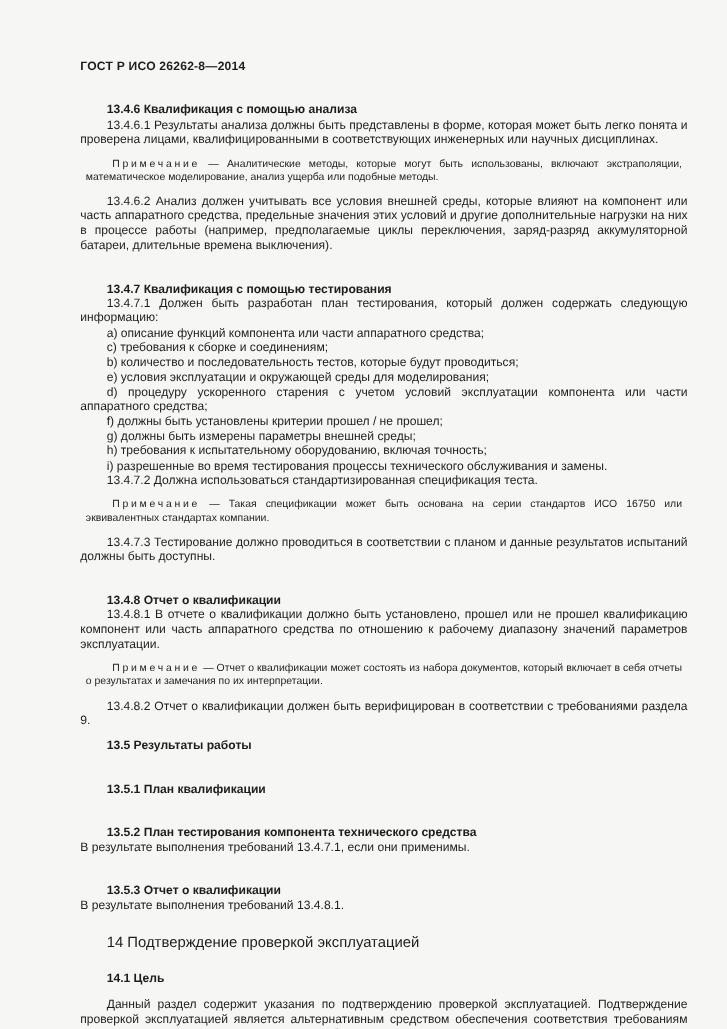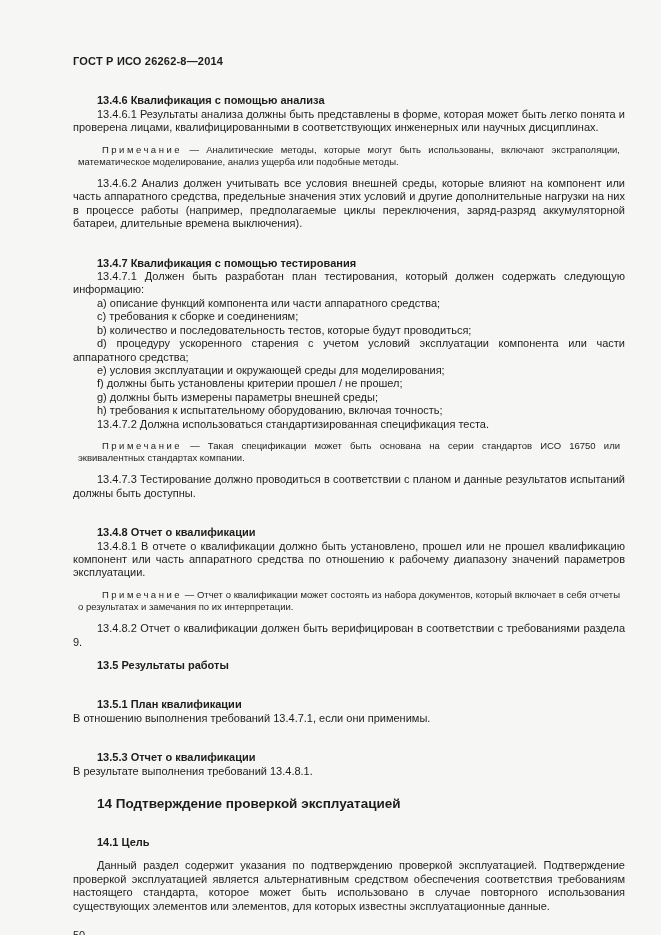--- a/index.html
+++ b/index.html
@@ -33,25 +33,25 @@
     font-weight: bold;
     text-indent: 24px;
     margin-top: 26px;
   }
   .h35 {
     font-weight: bold;
     text-indent: 24px;
     margin: 10px 0;
   }
   .h2 {
-    font-weight: bold;
+    font-weight: normal;
     font-size: 13.5px;
     line-height: 17px;
     text-indent: 24px;
-    margin: 17px 0 24px 0;
+    margin: 17px 0 19px 0;
   }
   .para {
     text-align: justify;
     text-indent: 24px;
   }
   .plain {
     text-align: left;
   }
   .note {
     font-size: 9.5px;
@@ -76,35 +76,37 @@
   <div>
       <div class="blk h3">13.4.6 Квалификация с помощью анализа</div>
       <div class="blk para">13.4.6.1 Результаты анализа должны быть представлены в форме, которая может быть легко понята и проверена лицами, квалифицированными в соответствующих инженерных или научных дисциплинах.</div>
       <div class="blk note"><span class="note-label">Примечание</span>  —  Аналитические методы, которые могут быть использованы, включают экстраполяции, математическое моделирование, анализ ущерба или подобные методы.</div>
       <div class="blk para">13.4.6.2 Анализ должен учитывать все условия внешней среды, которые влияют на компонент или часть аппаратного средства, предельные значения этих условий и другие дополнительные нагрузки на них в процессе работы (например, предполагаемые циклы переключения, заряд-разряд аккумуляторной батареи, длительные времена выключения).</div>
       <div class="blk h3">13.4.7 Квалификация с помощью тестирования</div>
       <div class="blk para">13.4.7.1 Должен быть разработан план тестирования, который должен содержать следующую информацию:</div>
       <div class="blk para">a) описание функций компонента или части аппаратного средства;</div>
       <div class="blk para">c) требования к сборке и соединениям;</div>
       <div class="blk para">b) количество и последовательность тестов, которые будут проводиться;</div>
+      <div class="blk para">e) условия эксплуатации и окружающей среды для моделирования;</div>
       <div class="blk para">d) процедуру ускоренного старения с учетом условий эксплуатации компонента или части аппаратного средства;</div>
-      <div class="blk para">e) условия эксплуатации и окружающей среды для моделирования;</div>
       <div class="blk para">f) должны быть установлены критерии прошел / не прошел;</div>
       <div class="blk para">g) должны быть измерены параметры внешней среды;</div>
       <div class="blk para">h) требования к испытательному оборудованию, включая точность;</div>
+      <div class="blk para">i) разрешенные во время тестирования процессы технического обслуживания и замены.</div>
       <div class="blk para">13.4.7.2 Должна использоваться стандартизированная спецификация теста.</div>
       <div class="blk note"><span class="note-label">Примечание</span>  —  Такая спецификации может быть основана на серии стандартов ИСО 16750 или эквивалентных стандартах компании.</div>
       <div class="blk para">13.4.7.3 Тестирование должно проводиться в соответствии с планом и данные результатов испытаний должны быть доступны.</div>
       <div class="blk h3">13.4.8 Отчет о квалификации</div>
       <div class="blk para">13.4.8.1 В отчете о квалификации должно быть установлено, прошел или не прошел квалификацию компонент или часть аппаратного средства по отношению к рабочему диапазону значений параметров эксплуатации.</div>
       <div class="blk note"><span class="note-label">Примечание</span>  —  Отчет о квалификации может состоять из набора документов, который включает в себя отчеты о результатах и замечания по их интерпретации.</div>
       <div class="blk para">13.4.8.2 Отчет о квалификации должен быть верифицирован в соответствии с требованиями раздела 9.</div>
       <div class="blk h35">13.5 Результаты работы</div>
       <div class="blk h3">13.5.1 План квалификации</div>
-      <div class="blk plain">В отношению выполнения требований 13.4.7.1, если они применимы.</div>
+      <div class="blk h3">13.5.2 План тестирования компонента технического средства</div>
+      <div class="blk plain">В результате выполнения требований 13.4.7.1, если они применимы.</div>
       <div class="blk h3">13.5.3 Отчет о квалификации</div>
       <div class="blk plain">В результате выполнения требований 13.4.8.1.</div>
       <div class="blk h2">14 Подтверждение проверкой эксплуатацией</div>
       <div class="blk h35">14.1 Цель</div>
       <div class="blk para">Данный раздел содержит указания по подтверждению проверкой эксплуатацией. Подтверждение проверкой эксплуатацией является альтернативным средством обеспечения соответствия требованиям настоящего стандарта, которое может быть использовано в случае повторного использования существующих элементов или элементов, для которых известны эксплуатационные данные.</div>
     </div>
 
   <div class="blk plain page-number">50</div>
 </div>
 

